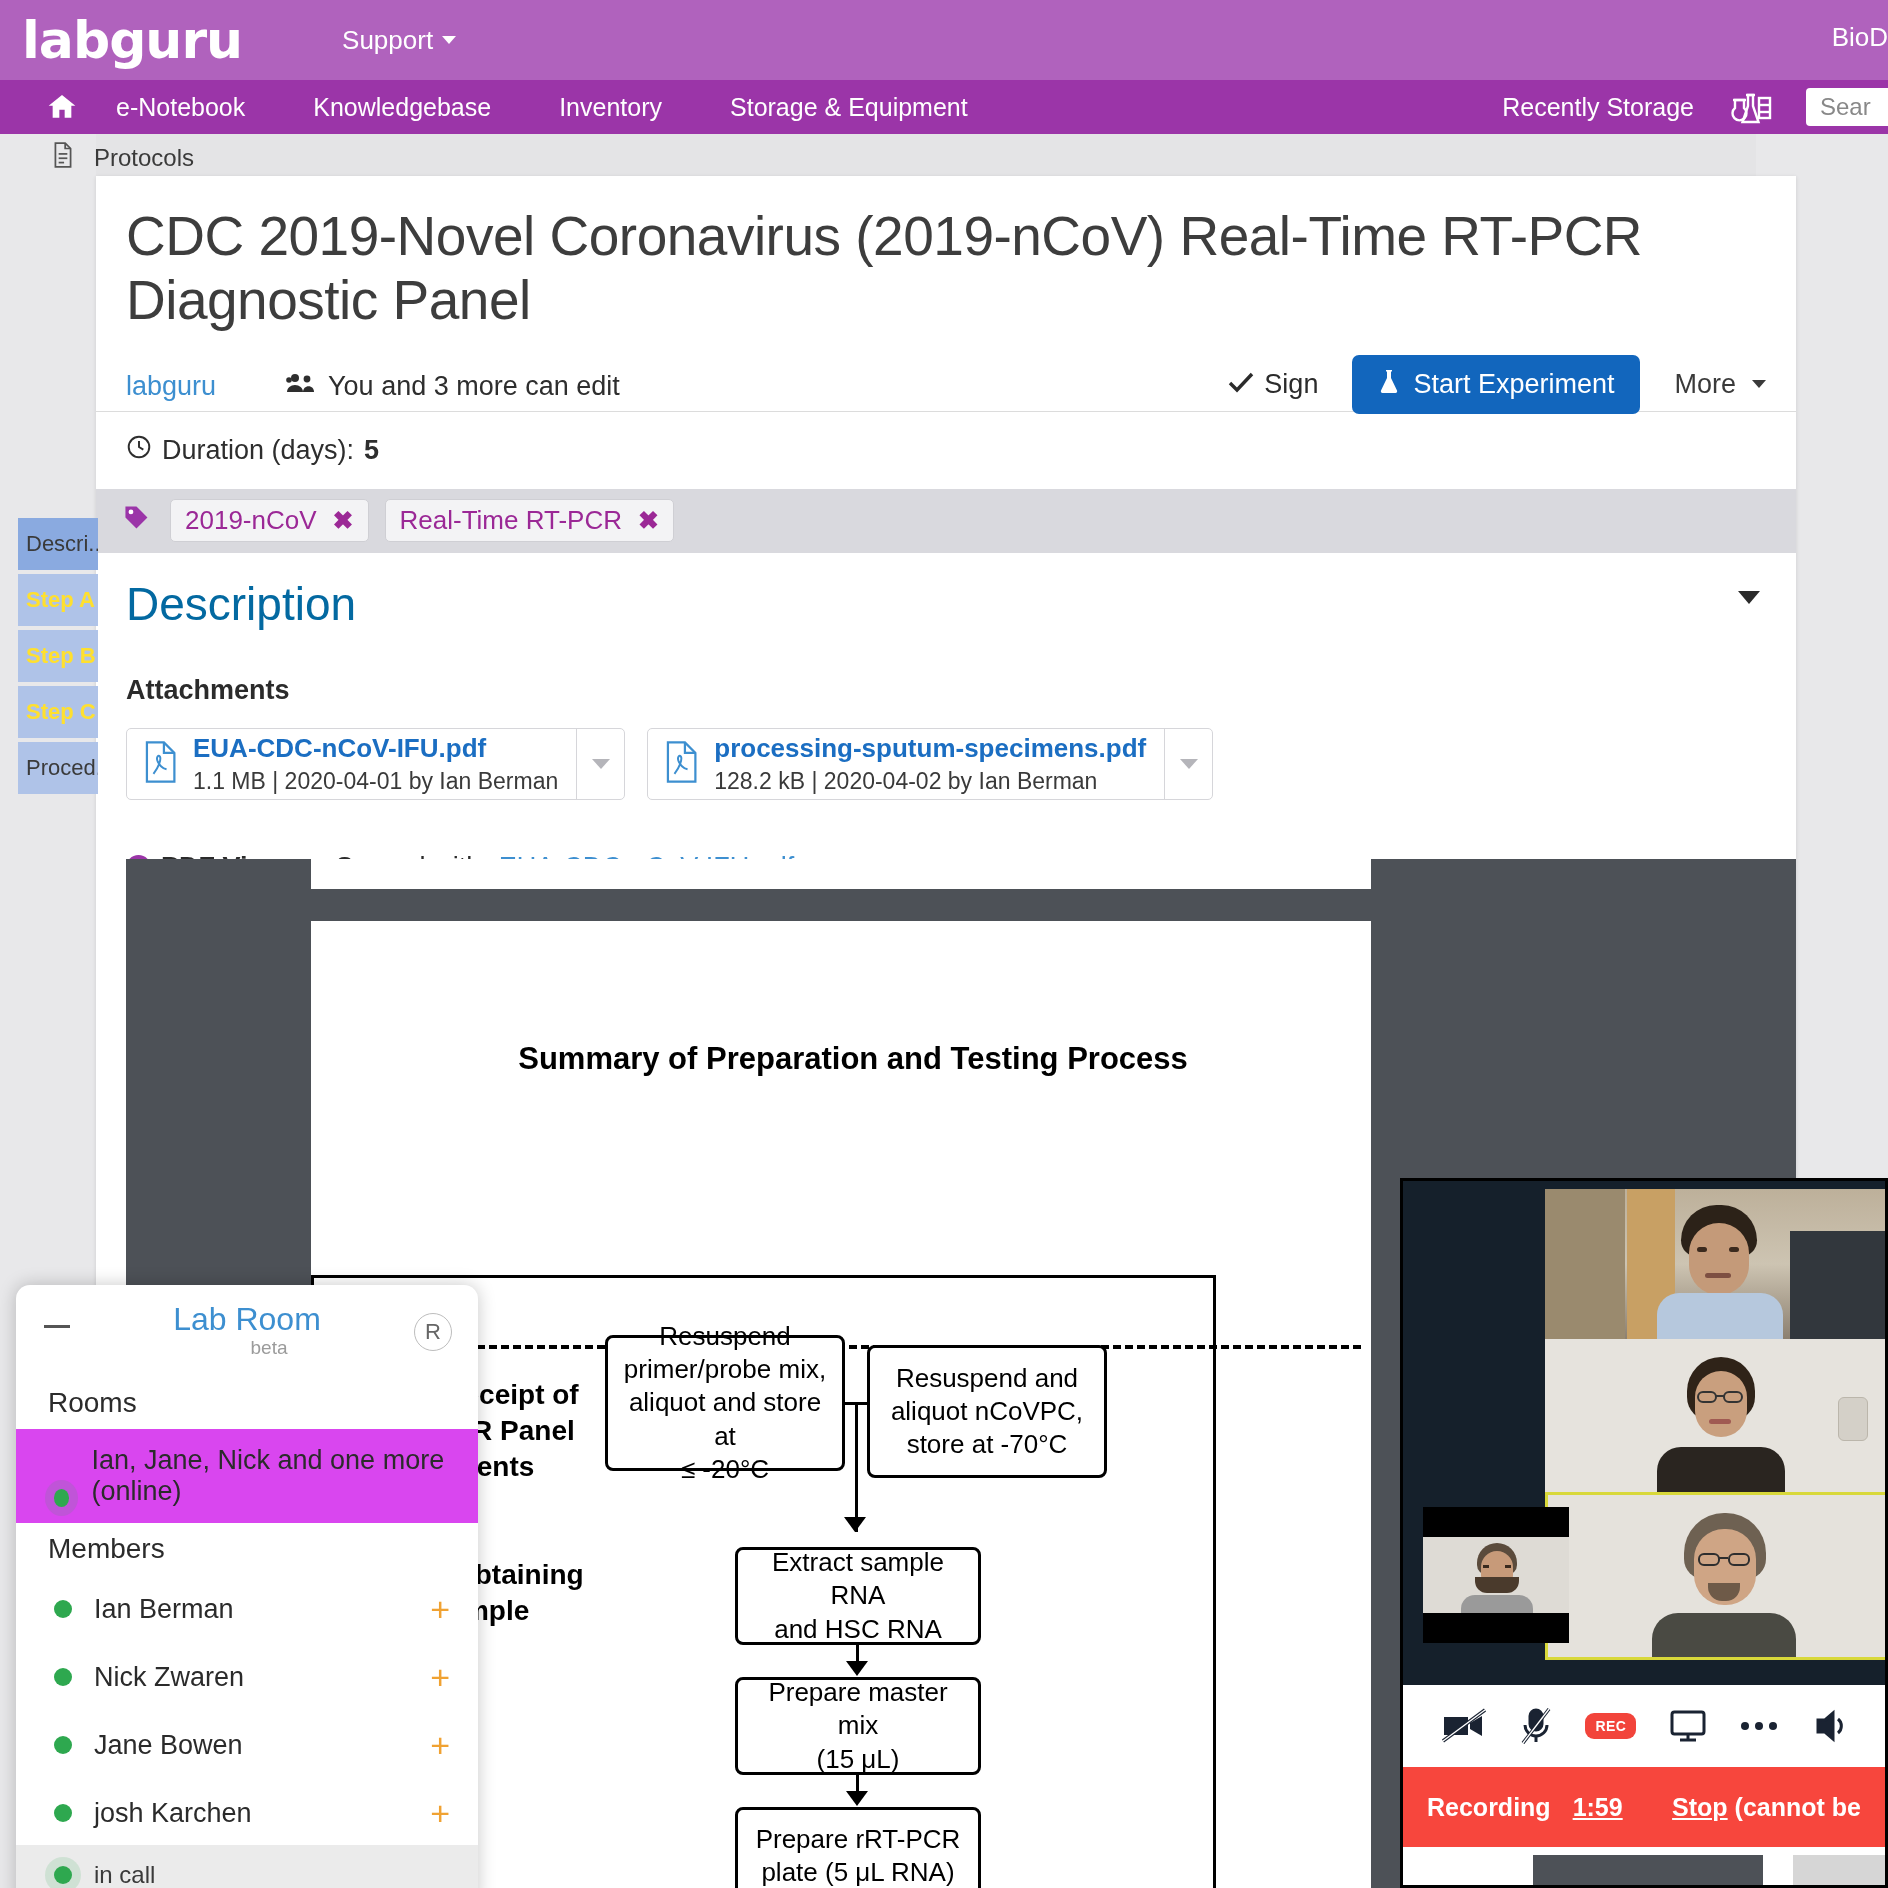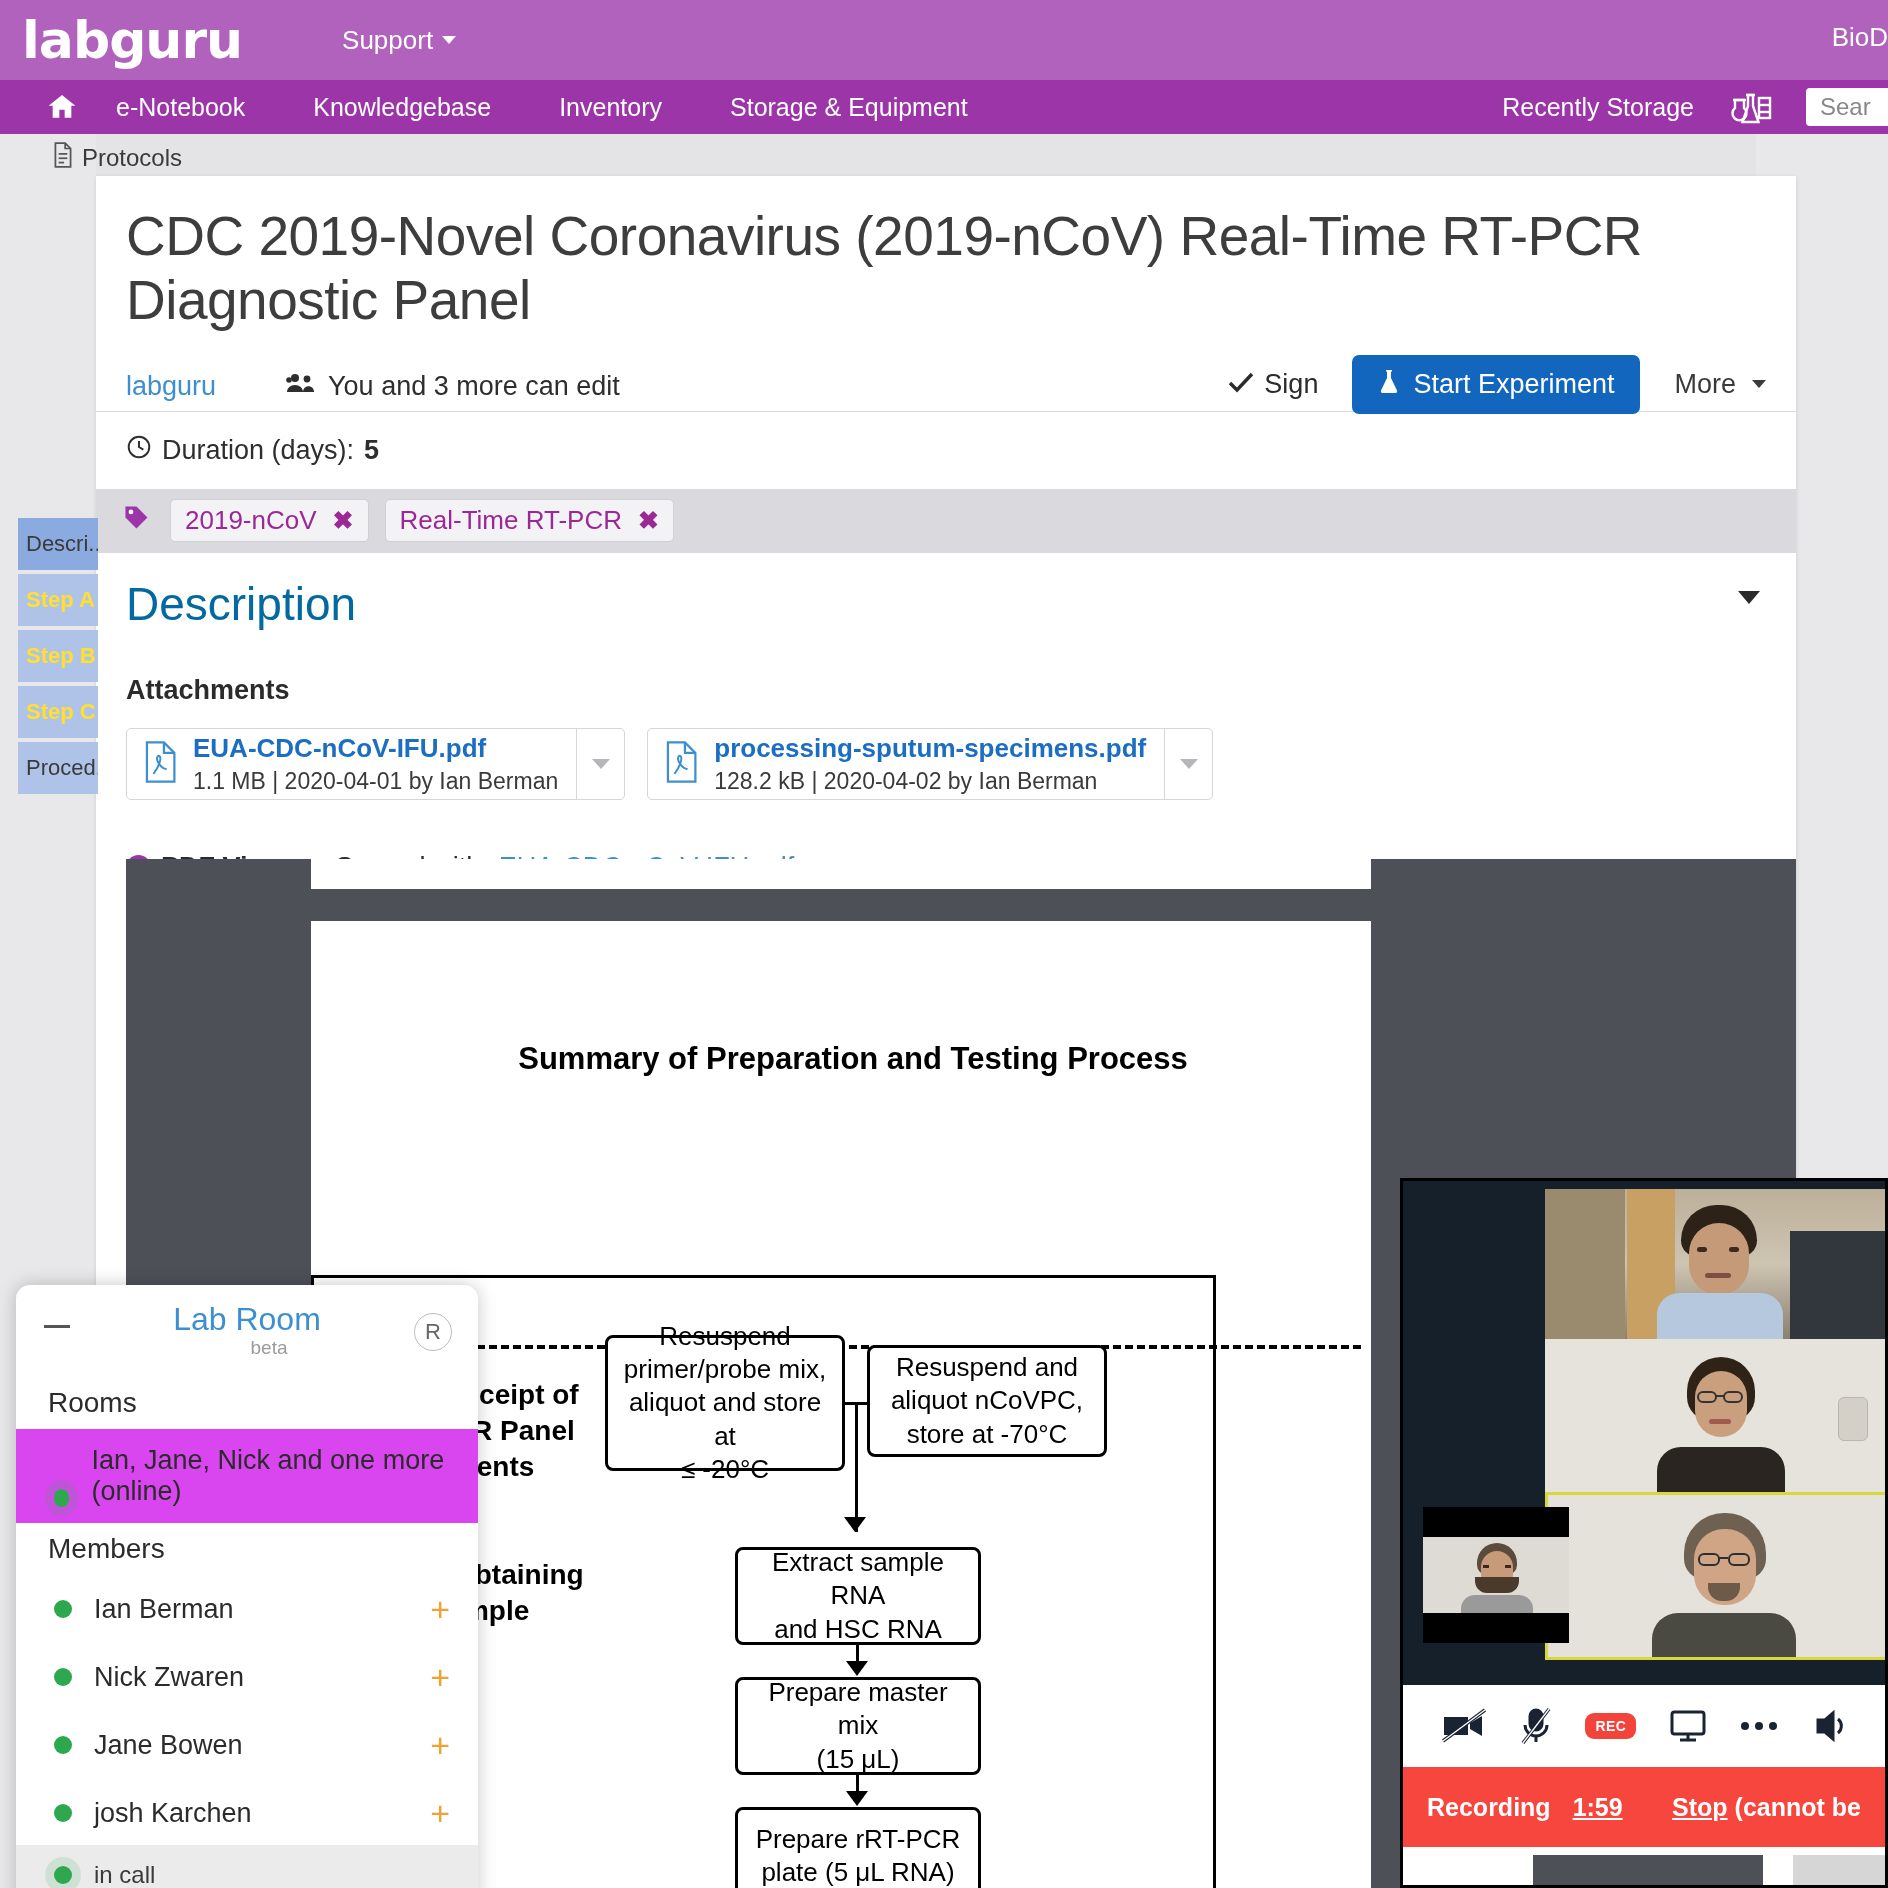--- a/index.html
+++ b/index.html
@@ -54,21 +54,21 @@
     color: #888; font-size: 24px; overflow: hidden; margin-right: -38px;
   }
 
   
   .crumb-strip {
     position: absolute; left: 96px; top: 134px; width: 1660px; height: 42px;
     background: #e4e4e6;
   }
   .crumb {
     position: absolute; left: 52px; top: 142px;
-    display: flex; align-items: center; gap: 8px;
+    display: flex; align-items: center; gap: 20px;
     font-size: 24px; color: #3a3a3a;
   }
 
   
   .card {
     position: absolute; left: 96px; top: 176px; width: 1700px; height: 1712px;
     background: #fff; box-shadow: 0 1px 4px rgba(0,0,0,.12);
   }
   .card-title {
     padding: 28px 30px 0 30px; font-size: 55px; font-weight: 400;
@@ -485,21 +485,21 @@
           <div class="lbl-bold" style="left:50px; top:300px; width:230px; white-space:pre-line;">Upon receipt of
 rRT-PCR Panel
 reagents</div>
           <div class="lbl-bold" style="left:50px; top:320px; width:0; height:0;"></div>
           <div class="lbl-bold" style="left:58px; top:336px; width:0; height:0;"></div>
 
           <div class="rbox" style="left:294px; top:258px; width:240px; height:136px; white-space:pre-line;">Resuspend
 primer/probe mix,
 aliquot and store at
 ≤ -20°C</div>
-          <div class="rbox" style="left:556px; top:268px; width:240px; height:112px; white-space:pre-line;">Resuspend and
+          <div class="rbox" style="left:556px; top:268px; width:240px; height:133px; white-space:pre-line;">Resuspend and
 aliquot nCoVPC,
 store at -70°C</div>
 
           <div class="connector" style="left:534px; top:325px; width:22px; height:3px;"></div>
           <div class="connector" style="left:544px; top:325px; width:3px; height:130px;"></div>
           <div class="arrow-d" style="left:533px; top:440px;"></div>
 
           <div class="lbl-bold" style="left:50px; top:480px; width:240px; white-space:pre-line;">Upon obtaining
 sample</div>
 

